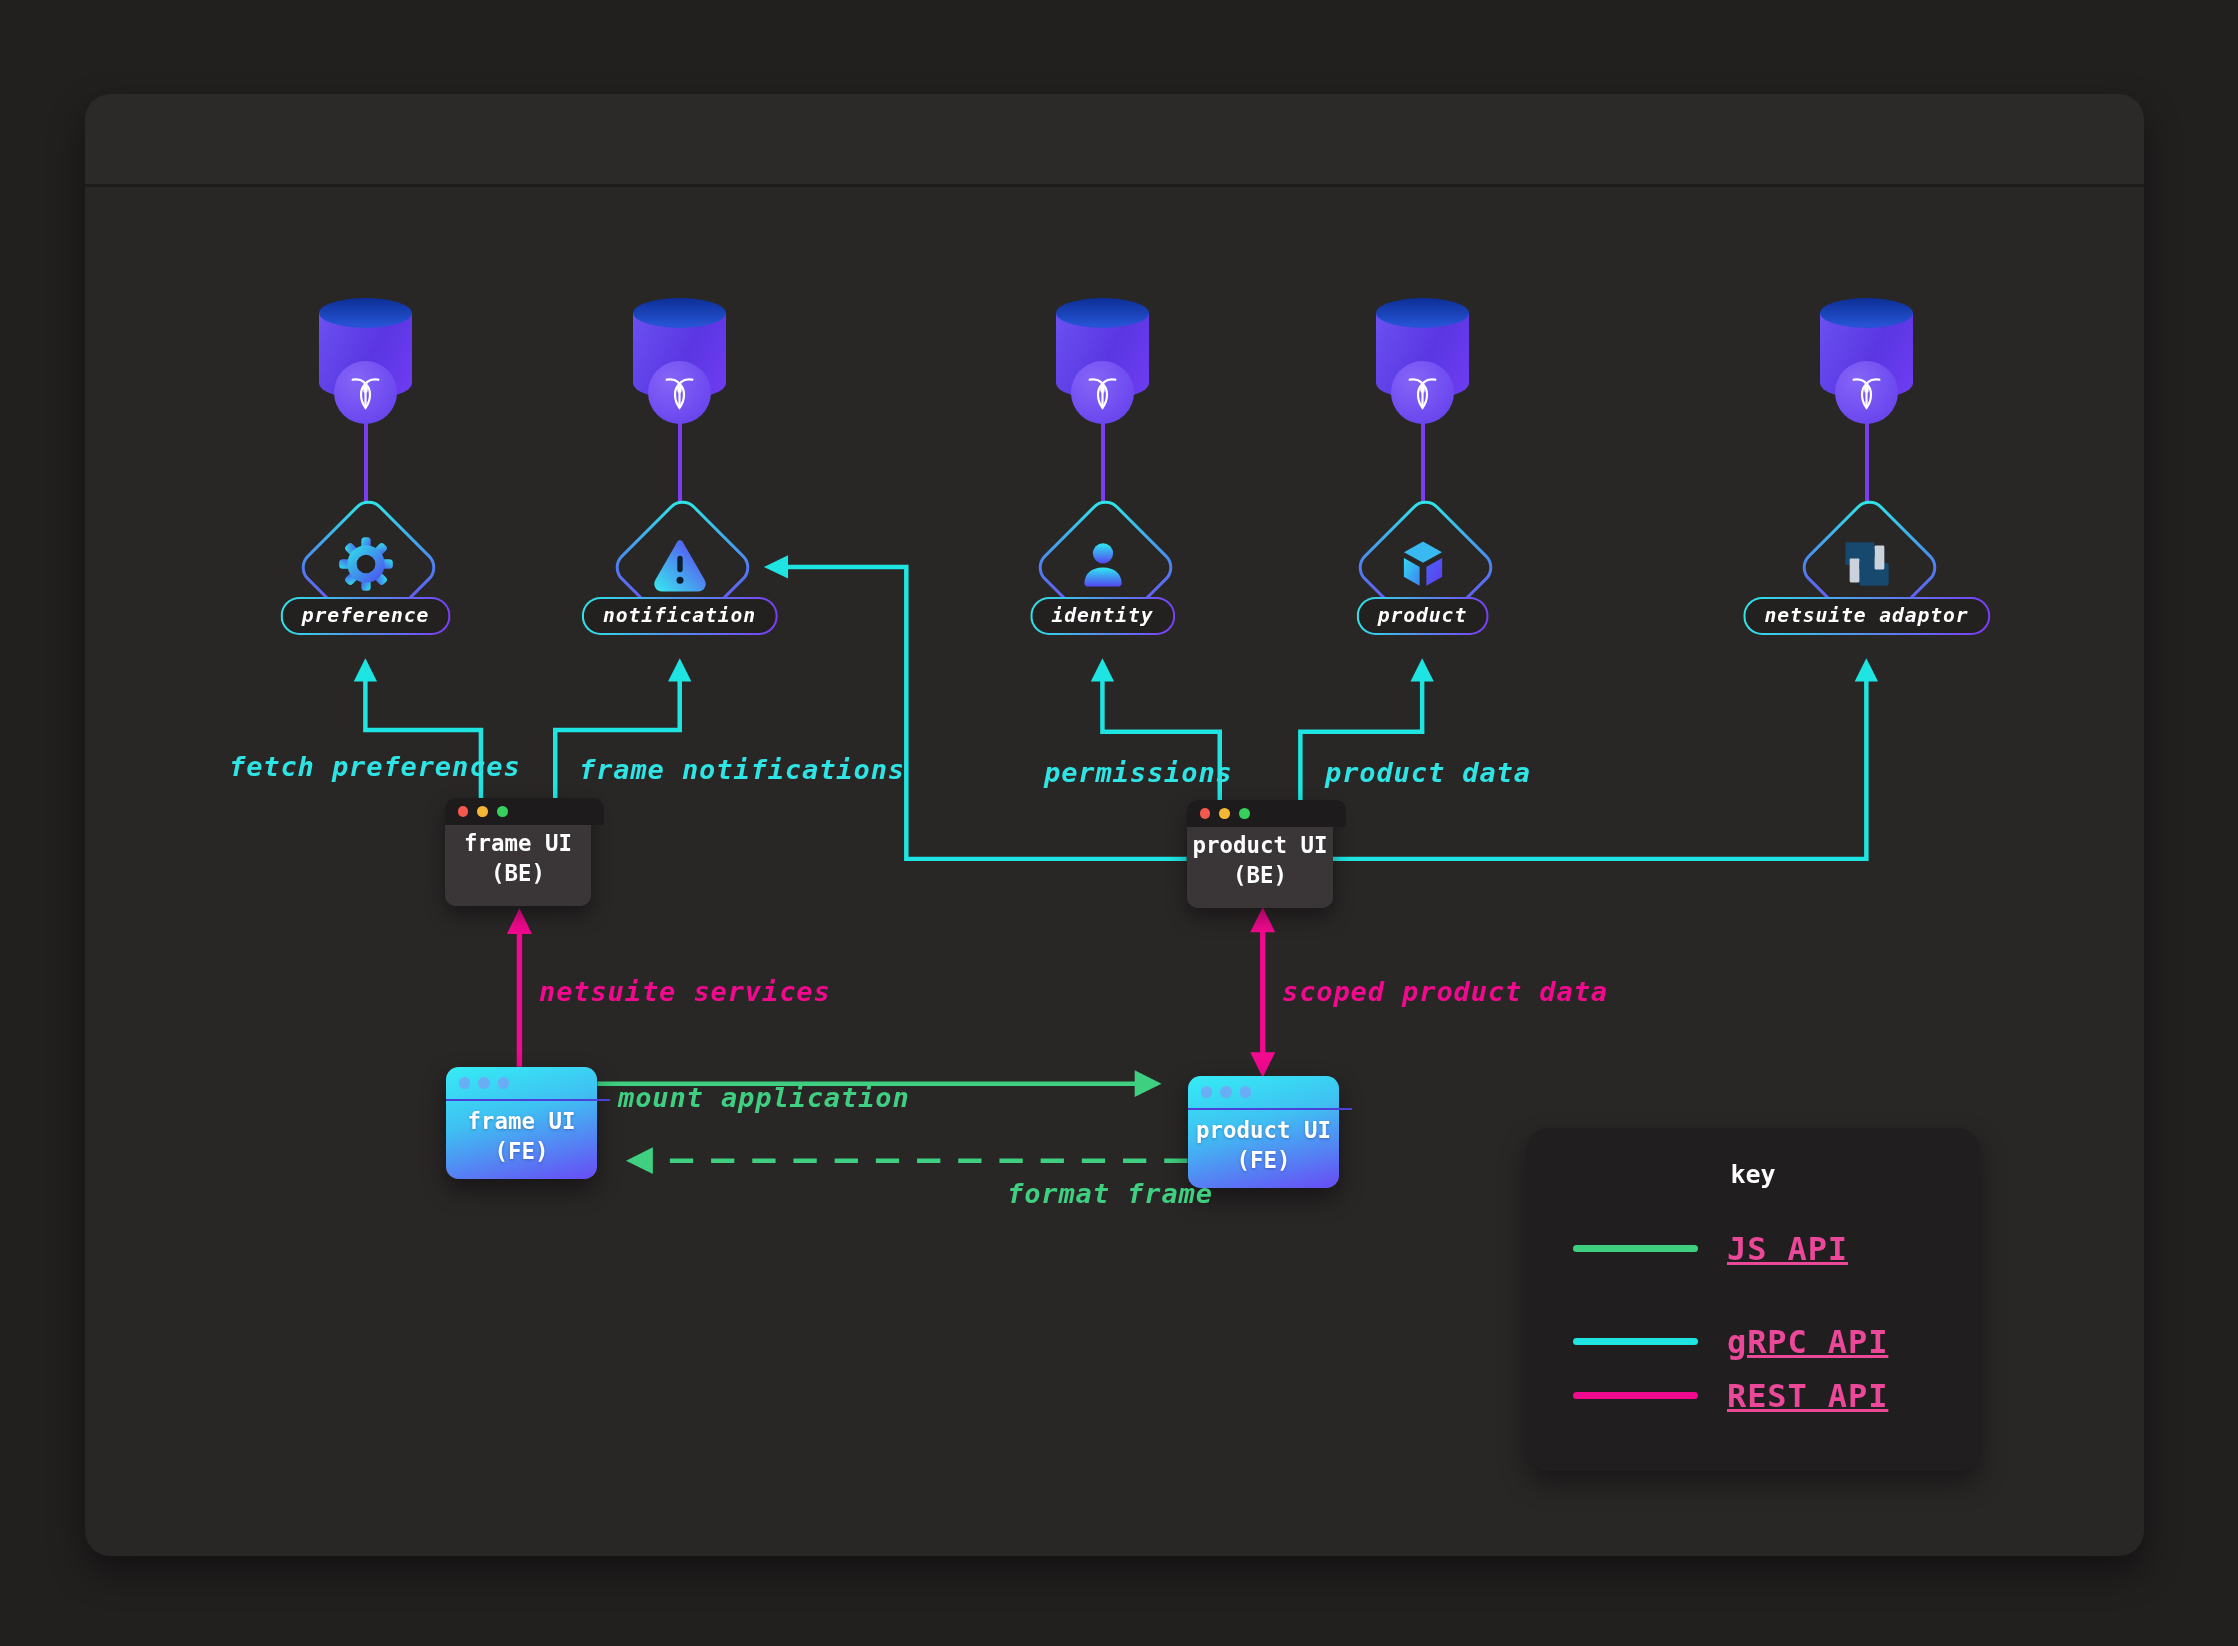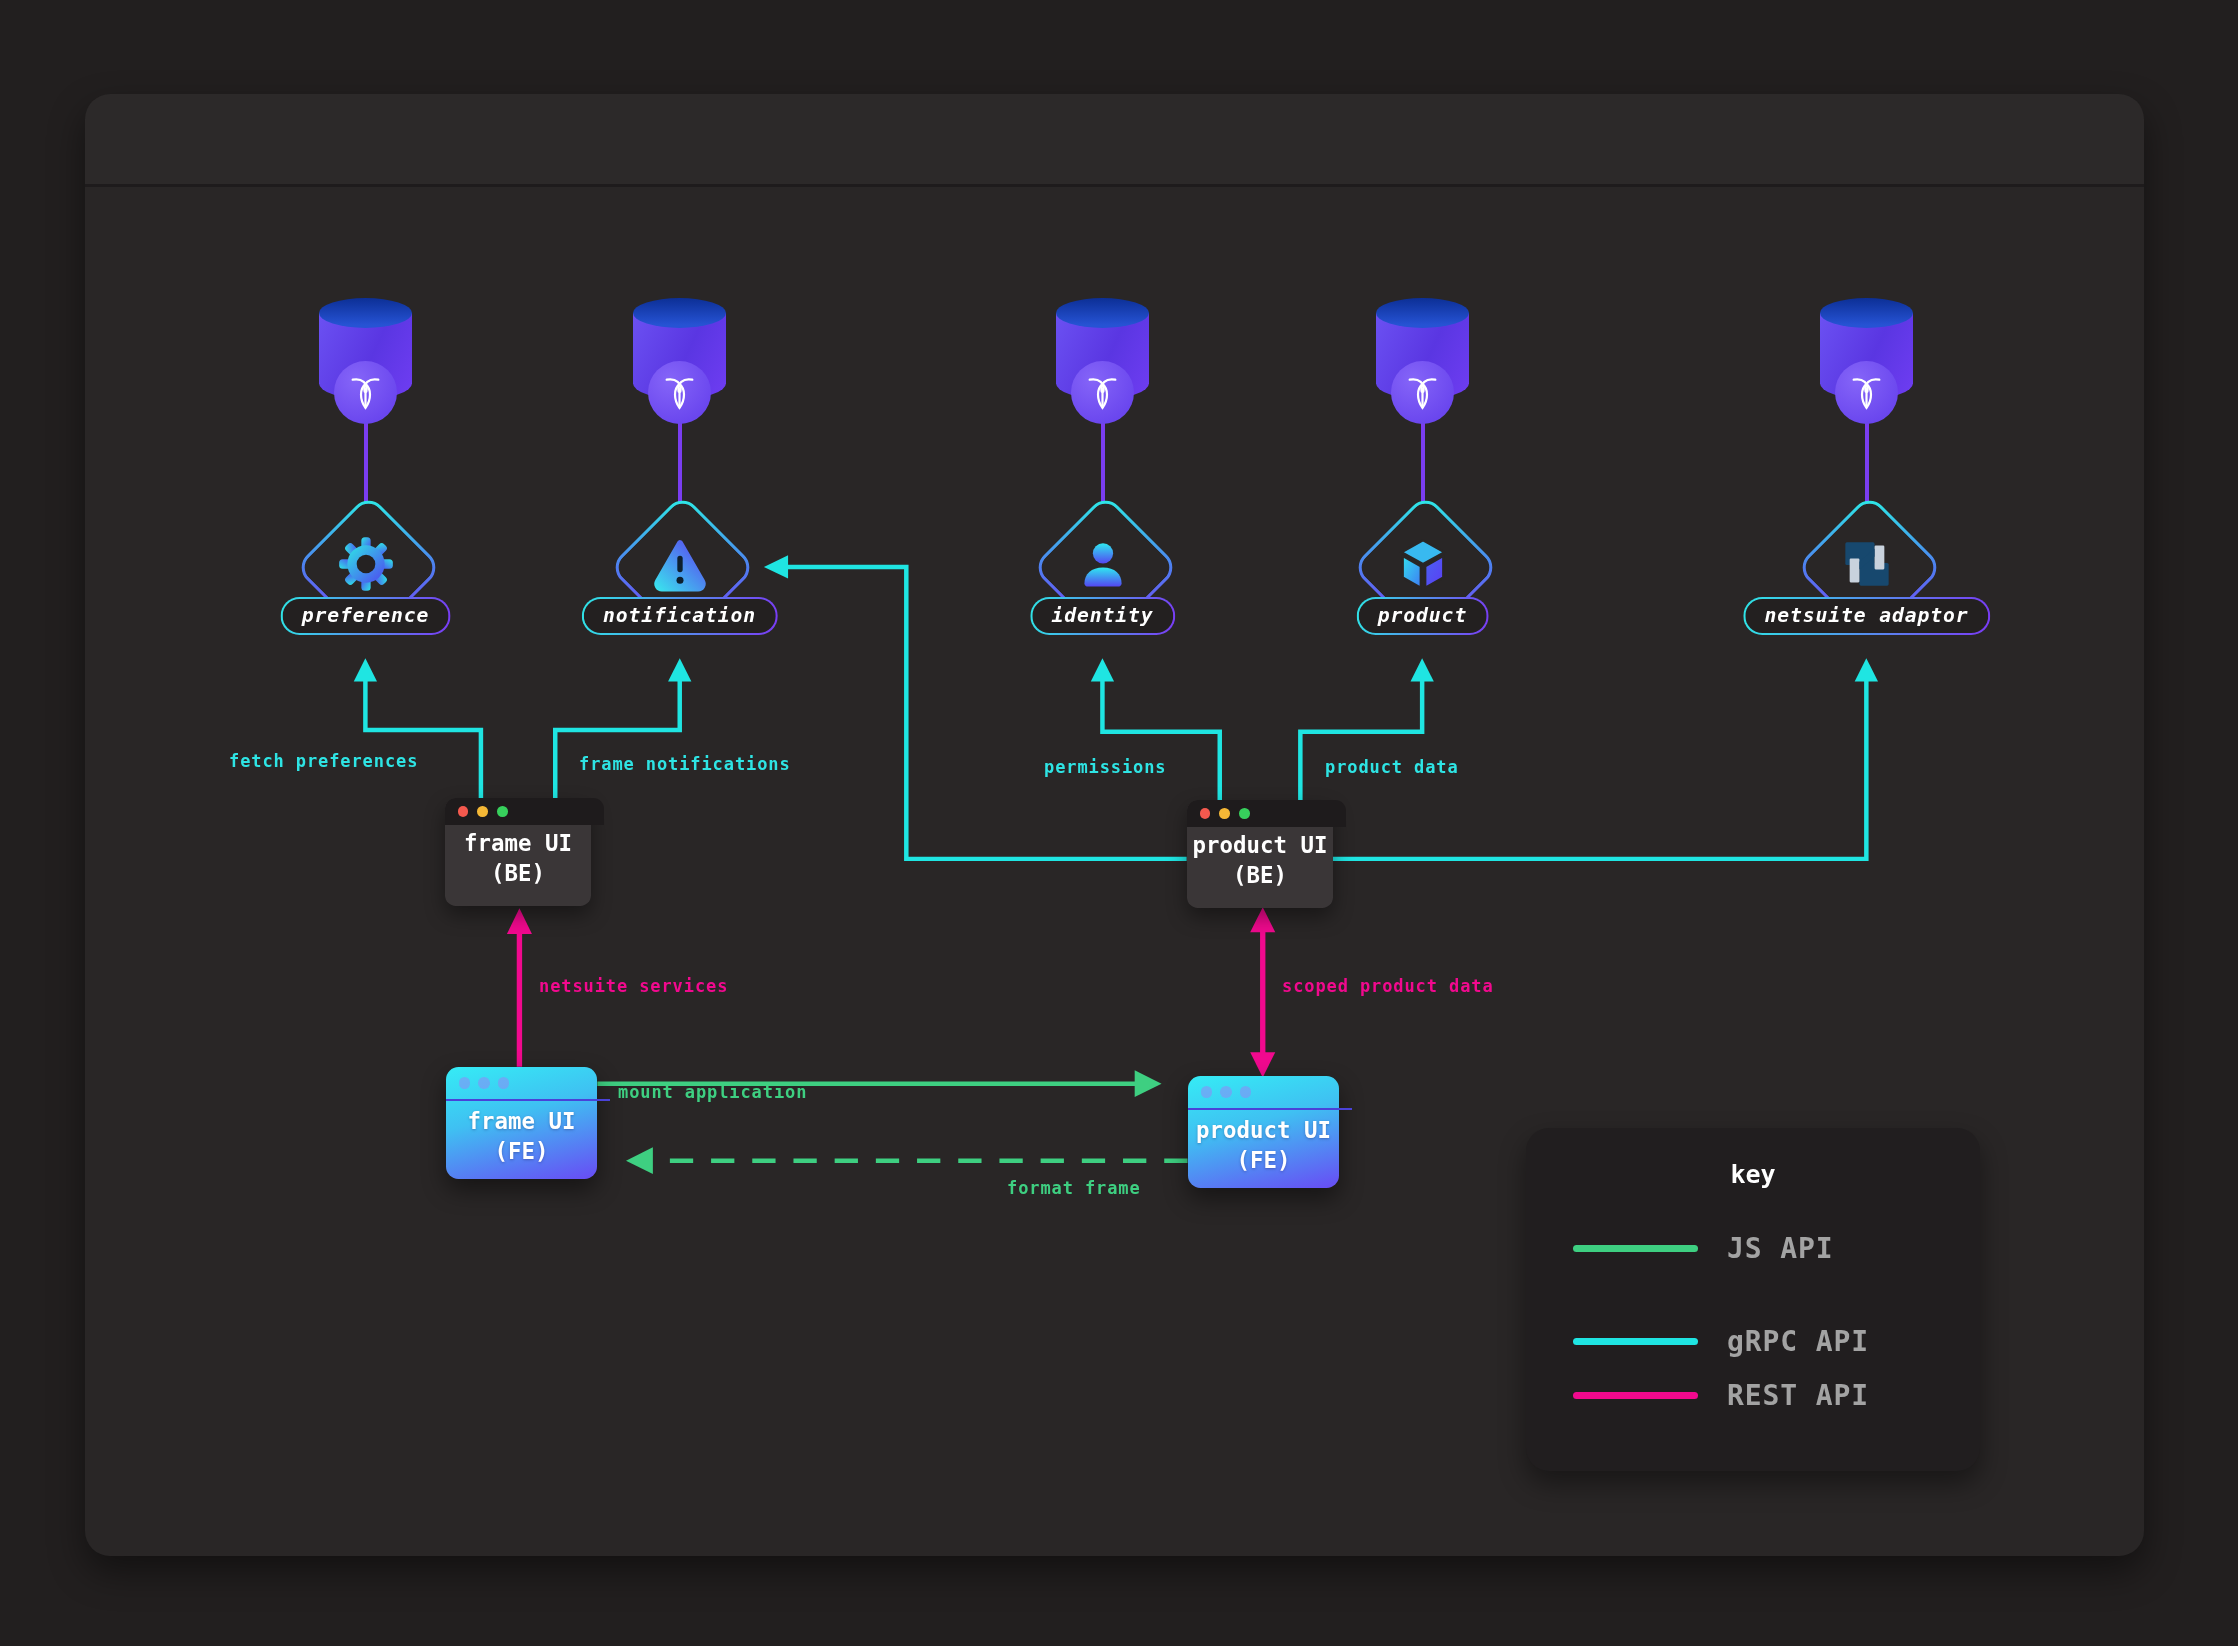--- a/index.html
+++ b/index.html
@@ -60,31 +60,31 @@
         color:#fff;font-size:22.4px;font-weight:600;line-height:30px;}
   .win-fe{position:absolute;width:151px;height:112px;border-radius:12.5px;z-index:6;
           background:linear-gradient(165deg,#35ecf5 0%,#3fc0f2 42%,#684bf5 100%);
           box-shadow:0 10.7px 23px rgba(0,0,0,.45);}
   .win-fe .bar{position:absolute;left:0;top:0;width:100%;height:32px;border-bottom:2.7px solid #4a42d8;
                border-radius:12.5px 12.5px 0 0;display:flex;align-items:center;padding-left:12.5px;gap:8px;}
   .win-fe .dot{width:11.6px;height:11.6px;background:#8a8ff5;opacity:.6;}
   .win-fe .body{top:39px;text-shadow:0 0.9px 2.7px rgba(30,30,90,.35);}
 
   
-  .edge-label{position:absolute;z-index:7;font-size:17px;font-weight:700;letter-spacing:0.9px;white-space:nowrap;}
+  .edge-label{position:absolute;z-index:7;font-size:27px;font-weight:700;letter-spacing:0.9px;white-space:nowrap;font-style:italic;}
   .lbl-grpc{color:#2ee4e4;} .lbl-rest{color:#f1098e;} .lbl-js{color:#3ecf81;}
 
   
   .key{position:absolute;left:1526px;top:1128px;width:454px;height:343px;z-index:6;
        background:#211e1f;border-radius:23px;box-shadow:0 12.5px 27px rgba(0,0,0,.4);}
   .key-title{position:absolute;left:0;top:32px;width:100%;text-align:center;color:#fff;
              font-size:25px;font-weight:700;}
   .key-row{position:absolute;left:47px;width:376px;height:27px;display:flex;align-items:center;}
   .key-swatch{width:125px;height:6.3px;border-radius:3.6px;flex:0 0 auto;}
-  .key-label{margin-left:29px;color:#a3a3a3;font-size:28px;font-weight:700;letter-spacing:0.9px;}
+  .key-label{margin-left:29px;color:#ec4899;font-size:32px;font-weight:700;letter-spacing:0.9px;text-decoration:underline;}
 </style>
 </head>
 <body>
 
 <div class="stage">
 
   <div class="panel">
     <div class="panel-header"></div>
     <div class="panel-divider"></div>
   </div>

